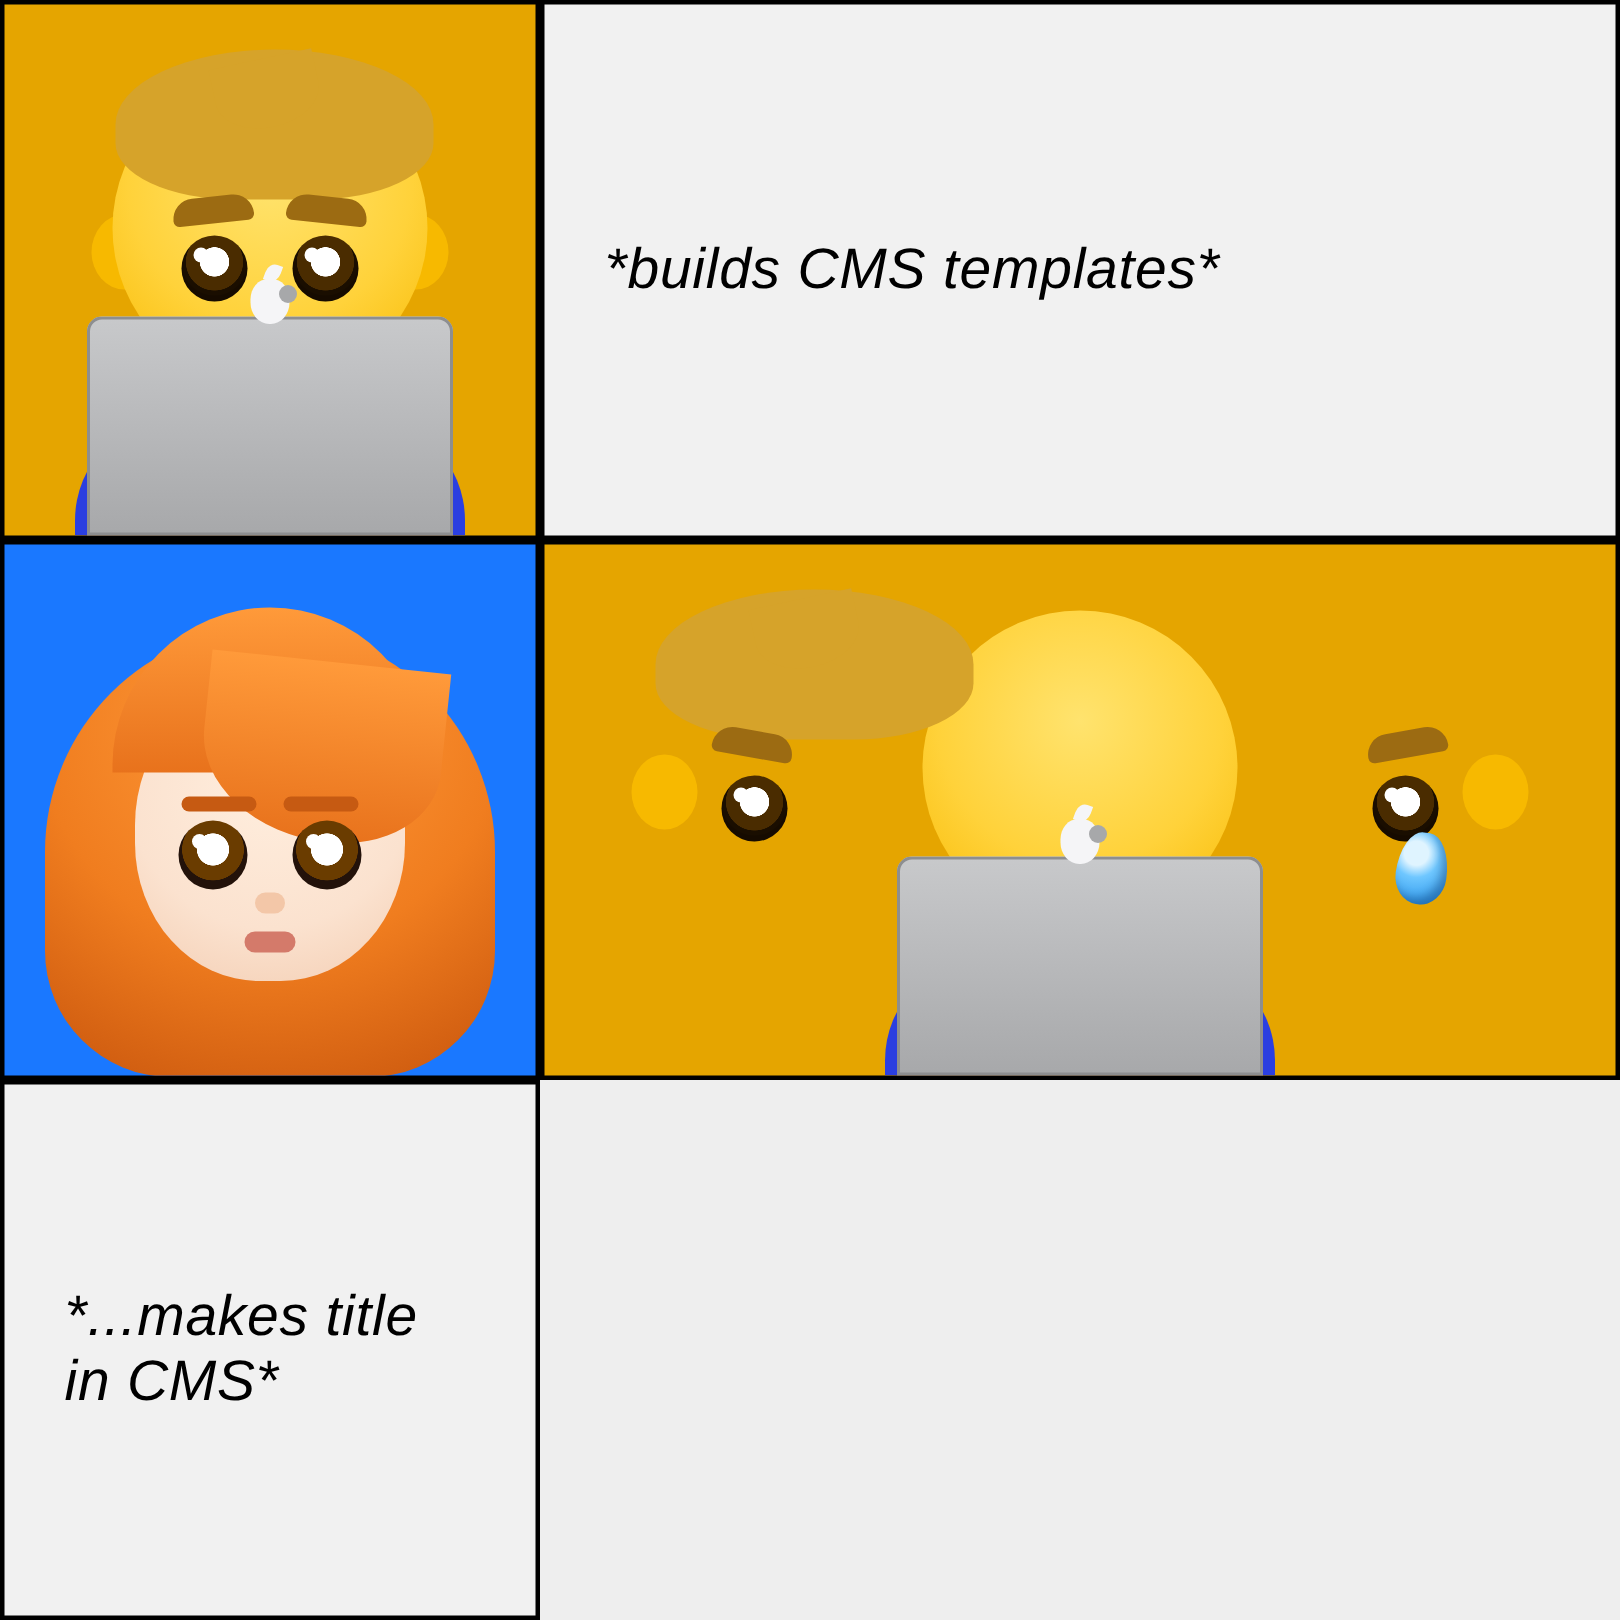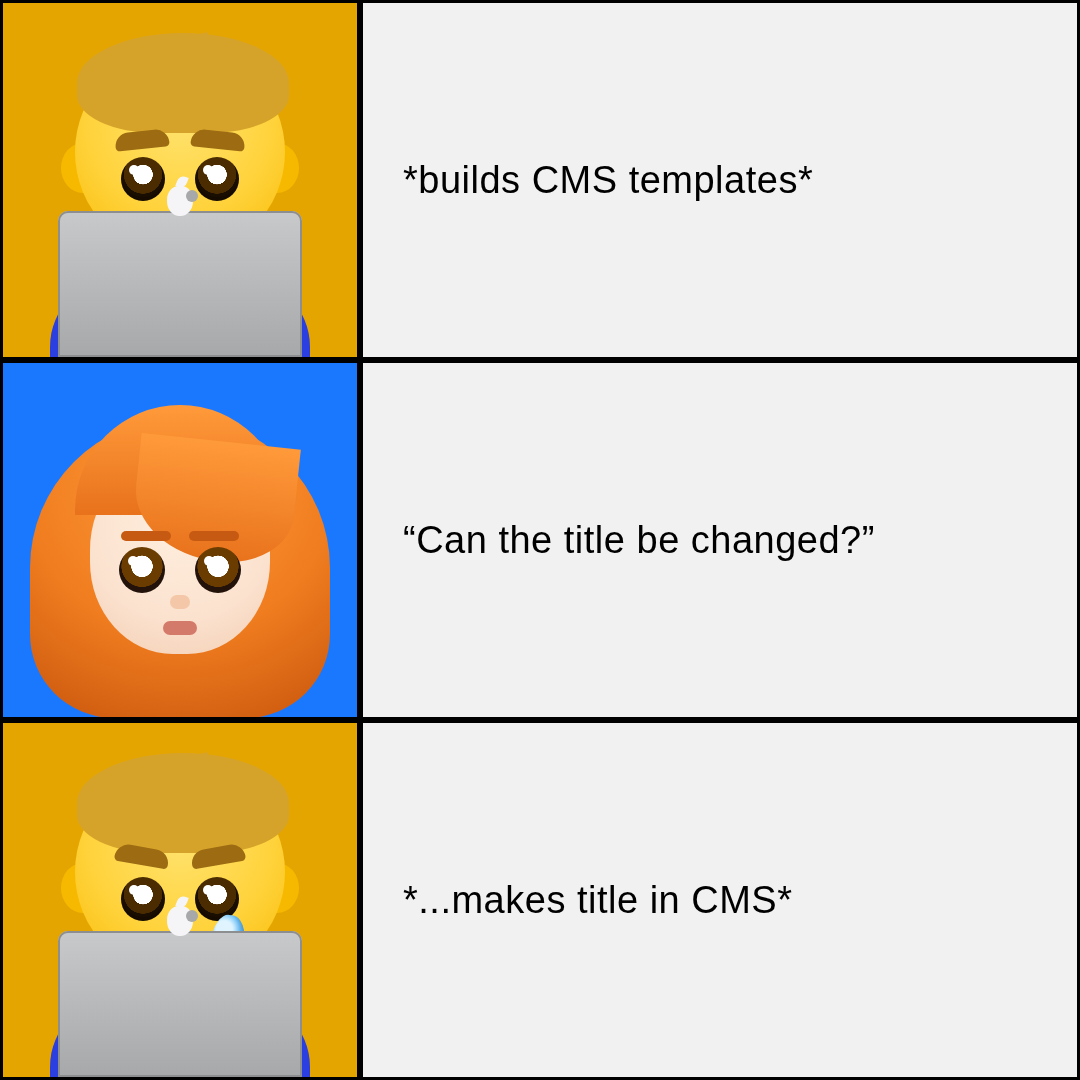--- a/index.html
+++ b/index.html
@@ -10,20 +10,21 @@
     font-family: -apple-system, "Helvetica Neue", Arial, sans-serif;
     background: #eee;
   }
   .grid {
     width: 1080px;
     height: 1080px;
     display: grid;
     grid-template-columns: 360px 1fr;
     grid-template-rows: 1fr 1fr 1fr;
     box-sizing: border-box;
+    font-style: italic;
   }
   .cell {
     border: 3px solid #000;
     box-sizing: border-box;
     display: flex;
     align-items: center;
     justify-content: center;
     overflow: hidden;
   }
   .text-cell {
@@ -222,23 +223,20 @@
       <div class="wfringe"></div>
       <div class="wbrow" style="left:118px; top:168px;"></div>
       <div class="wbrow" style="right:118px; top:168px;"></div>
       <div class="weye" style="left:116px; top:184px;"></div>
       <div class="weye" style="right:116px; top:184px;"></div>
       <div class="wnose" style="left:50%; transform:translateX(-50%); top:232px;"></div>
       <div class="wmouth" style="left:50%; transform:translateX(-50%); top:258px;"></div>
     </div>
   </div>
 
-  <div class="cell text-cell">
-    <div class="caption">“Can the title be changed?”</div>
-  </div>
 
   <div class="cell panel-yellow">
     <div class="emoji-wrap">
       <div class="shirt" style="bottom:0"></div>
       <div class="ear" style="left:58px; top:140px;"></div>
       <div class="ear" style="right:58px; top:140px;"></div>
       <div class="head" style="top:44px; width:210px; height:210px;"></div>
       <div class="hair-top" style="left:74px; top:30px; width:212px; height:100px;"></div>
       <div class="hair-tuft" style="left:140px; top:36px;"></div>
       <div class="brow" style="left:112px; top:124px; transform:rotate(10deg);"></div>

